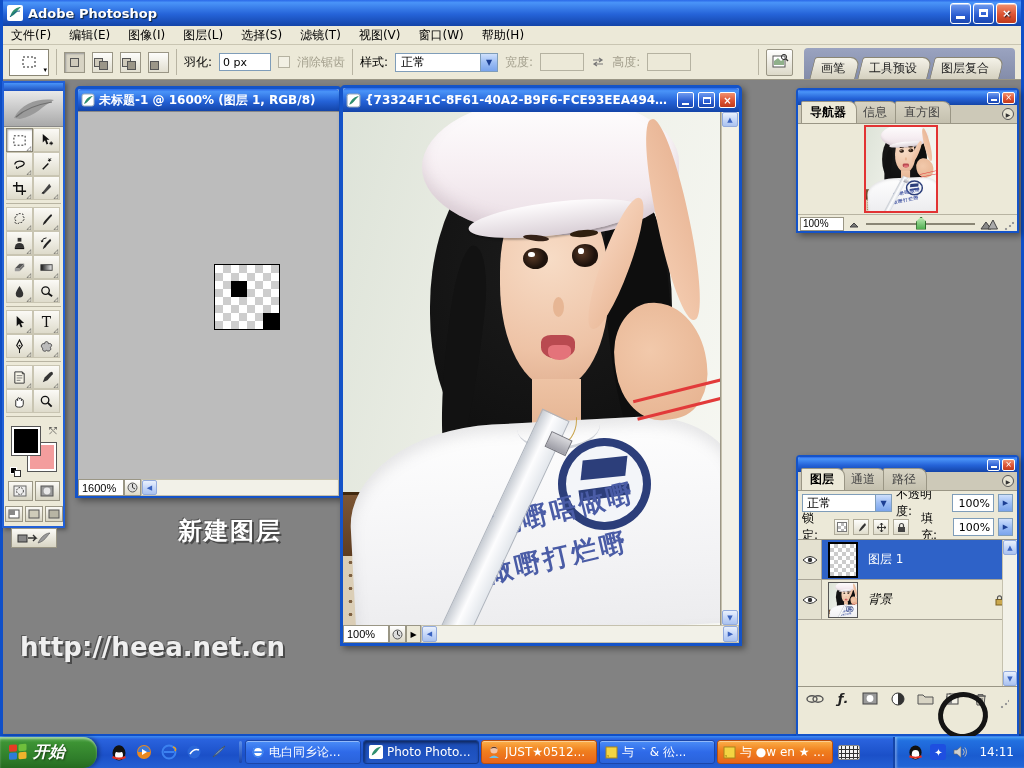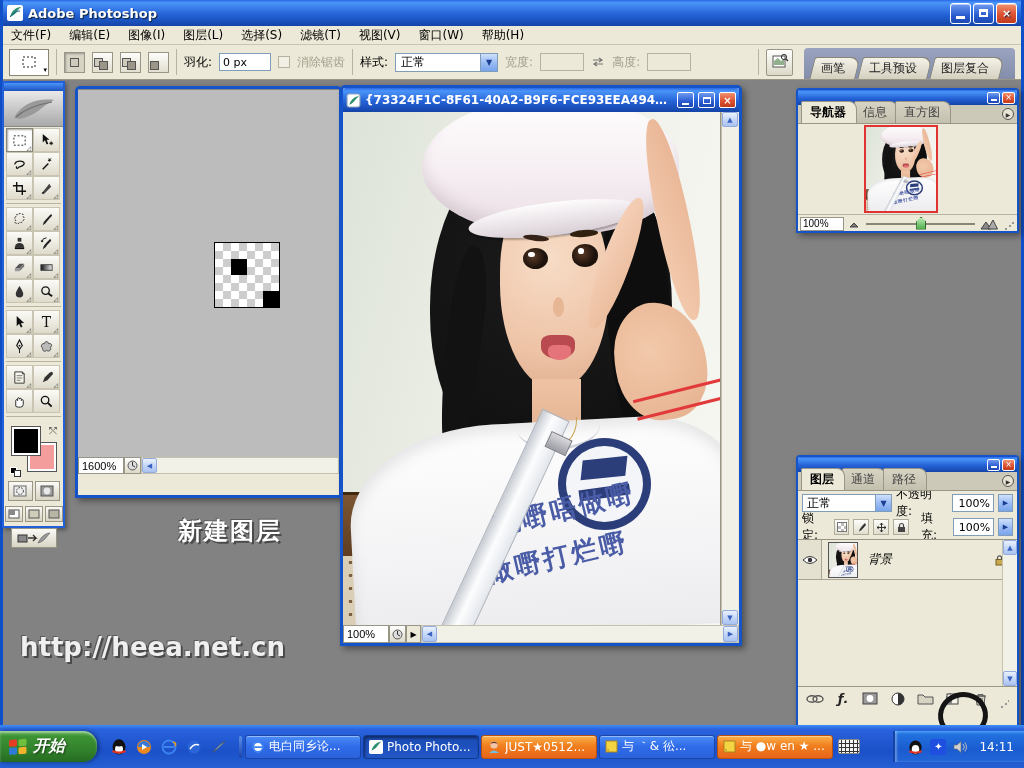--- a/index.html
+++ b/index.html
@@ -171,21 +171,21 @@
   .lbicon { width:20px; height:16px; display:flex; align-items:center; justify-content:center; color:#333; }
   .fx-label { font-style:italic; font-weight:bold; font-size:13px; color:#222; }
 
   
   .note-circle { position:absolute; left:938px; top:692px; width:50px; height:47px; border:5px solid #141414; border-radius:50%; transform:rotate(-8deg); z-index:40; }
   .overlay-text { position:absolute; z-index:12; font-weight:bold; color:#fff; text-shadow:2px 2px 0 #4a4a4a, -1px -1px 0 #5a5a5a; }
   #note-text { left:178px; top:515px; font-size:24px; letter-spacing:2px; }
   #url-text { left:20px; top:632px; font-size:26px; color:#efefef; }
 
   
-  .taskbar { position:absolute; left:0; bottom:0; width:1024px; height:43px; background:linear-gradient(180deg,#3f8cf3 0,#2a63de 10%,#1b50c8 60%,#2560d4 100%); z-index:50; display:flex; align-items:center; }
+  .taskbar { position:absolute; left:0; bottom:0; width:1024px; height:32px; background:linear-gradient(180deg,#3f8cf3 0,#2a63de 10%,#1b50c8 60%,#2560d4 100%); z-index:50; display:flex; align-items:center; }
   .startbtn { width:97px; height:31px; border-radius:0 14px 14px 0; background:linear-gradient(180deg,#63b45c 0,#3d9334 18%,#2f7d2a 70%,#256b20 100%); box-shadow:2px 0 4px rgba(0,0,0,.4), inset 0 2px 2px rgba(255,255,255,.4); display:flex; align-items:center; gap:5px; padding:0 12px 0 8px; color:#fff; font-weight:bold; font-style:italic; font-size:16px; text-shadow:1px 1px 2px #1c3f14; }
   .ql { display:flex; align-items:center; gap:9px; padding:0 10px 0 14px; }
   .tb-divider { width:3px; height:22px; background:linear-gradient(180deg,#5d90ea,#1a44a8); border-radius:2px; margin:0 2px; }
   .taskbtn { width:116px; height:24px; margin:0 1px; border-radius:3px; border:1px solid #1b46a8; display:flex; align-items:center; gap:4px; padding:10px 5px; color:#fff; font-size:12px; white-space:nowrap; overflow:hidden; background:linear-gradient(#4a8df8,#2f6ae8 50%,#2a63da); box-shadow:inset 0 1px 0 rgba(255,255,255,.4); }
   .taskbtn.pressed { background:linear-gradient(#1c4cb4,#1e52c0 60%,#2457c4); box-shadow:inset 1px 2px 3px rgba(0,0,0,.45); border-color:#123a8c; }
   .taskbtn.alert { background:linear-gradient(#fcb04a,#f07f1e 45%,#e8641a); border-color:#b84f10; }
   .taskbtn .lbl { overflow:hidden; text-overflow:ellipsis; }
   .kbd-icon { width:22px; height:15px; background:#f4f4f4; border:1px solid #888; border-radius:2px; margin:0 4px; background-image:linear-gradient(#333 1px,transparent 1px),linear-gradient(90deg,#333 1px,transparent 1px); background-size:4px 4px; background-position:2px 3px; }
   .tray { margin-left:auto; height:31px; display:flex; align-items:center; gap:6px; padding:0 10px 0 12px; background:linear-gradient(180deg,#3a97f0 0,#2270e0 12%,#1a5cd0 60%,#2266d8 100%); border-left:2px solid #1444a8; box-shadow:inset 2px 0 2px rgba(255,255,255,.3); }
   .tray-time { color:#fff; font-size:12px; margin-left:4px; }
@@ -495,20 +495,29 @@
           <svg width="34" height="14" viewBox="0 0 34 14">
             <rect x="1" y="4" width="9" height="7" fill="#888" stroke="#333"></rect>
             <path d="M11 7 h8 l-3 -3 m3 3 l-3 3" stroke="#333" fill="none" stroke-width="1.4"></path>
             <path d="M21 12 C25 4,30 2,33 2 C29 6,28 10,21 12z" fill="#9a9a9a" stroke="#555" stroke-width=".6"></path>
           </svg>
         </span>
     </div>
   </div>
 
   <div class="win" id="doc1">
+    <div class="wtitle">
+      <span>
+          <svg width="14" height="14" viewBox="0 0 14 14">
+            <rect x="1" y="1" width="12" height="12" rx="2" fill="#fff" stroke="#9ab"></rect>
+            <path d="M3 11 C5 5,9 3,12 3 C9 5,8 9,3 11z" fill="#2f8f6f"></path>
+          </svg>
+        </span>
+      <span>未标题-1 @ 1600% (图层 1, RGB/8)</span>
+    </div>
     <div class="d1body">
       <div class="canvas">
         <span class="pix" style="left:16px;top:16px"></span>
         <span class="pix" style="left:48px;top:48px"></span>
       </div>
     </div>
     <div class="statusbar">
       <input class="zoomfield" value="1600%" style="">
       <span class="sb-icon">
           <svg width="11" height="11" viewBox="0 0 11 11">
@@ -714,20 +723,32 @@
           <svg width="11" height="11" viewBox="0 0 11 11">
             <rect x="2" y="5" width="7" height="5" fill="#444"></rect>
             <path d="M3.5 5 V3.5 a2 2 0 0 1 4 0 V5" fill="none" stroke="#444" stroke-width="1.2"></path>
           </svg>
         </span>
       <span style="margin-left:8px">填充:</span>
       <span class="lfield">100%</span>
       <span class="spin">▶</span>
     </div>
     <div class="llist">
+      <div class="lrow sel">
+        <span class="eyecell">
+            <svg width="16" height="10" viewBox="0 0 16 10">
+              <path d="M1 5 Q8 -2 15 5 Q8 12 1 5z" fill="#fff" stroke="#333"></path>
+              <circle cx="8" cy="5" r="2.2" fill="#333"></circle>
+            </svg>
+          </span>
+        <span class="thumbcell">
+            <span class="lthumb1"></span>
+          </span>
+        <span class="lname">图层 1</span>
+      </div>
       <div class="lrow">
         <span class="eyecell">
             <svg width="16" height="10" viewBox="0 0 16 10">
               <path d="M1 5 Q8 -2 15 5 Q8 12 1 5z" fill="#fff" stroke="#333"></path>
               <circle cx="8" cy="5" r="2.2" fill="#333"></circle>
             </svg>
           </span>
         <span class="thumbcell">
             <span class="lthumb2">
               <span class="photo-slot" style="transform: scale(0.0794, 0.0702);">

